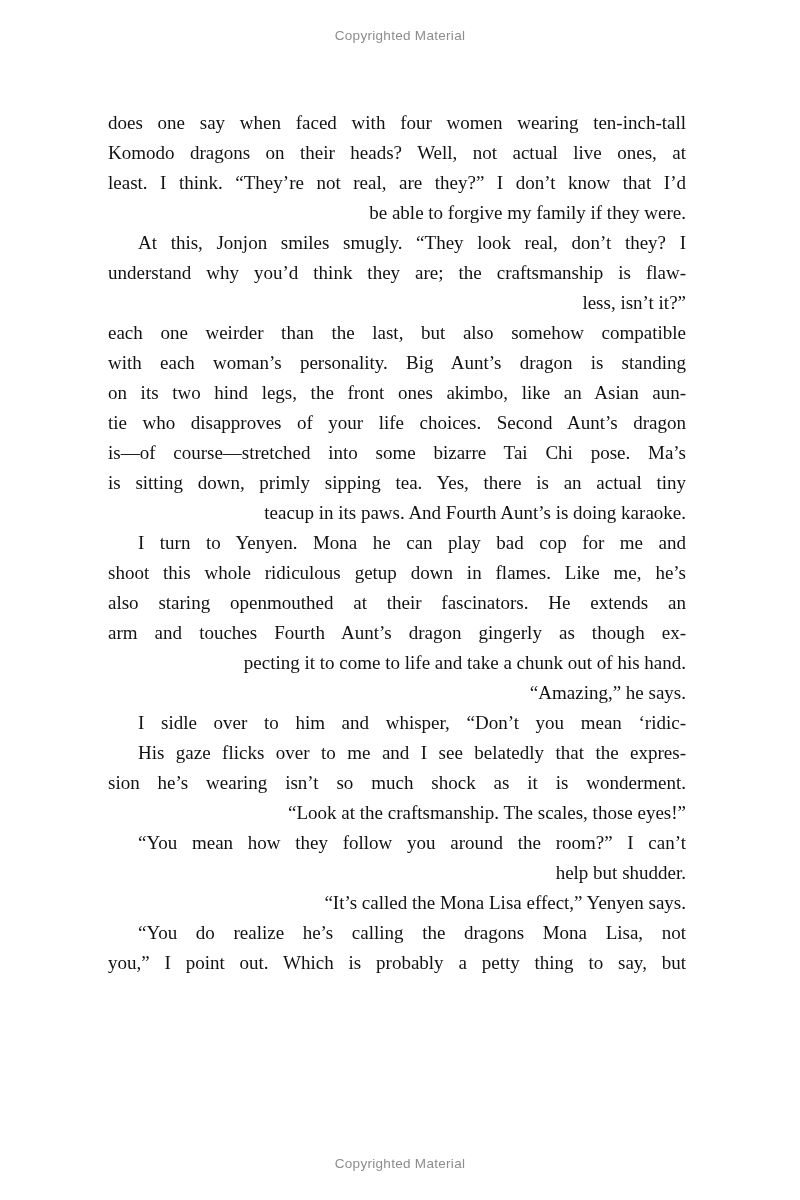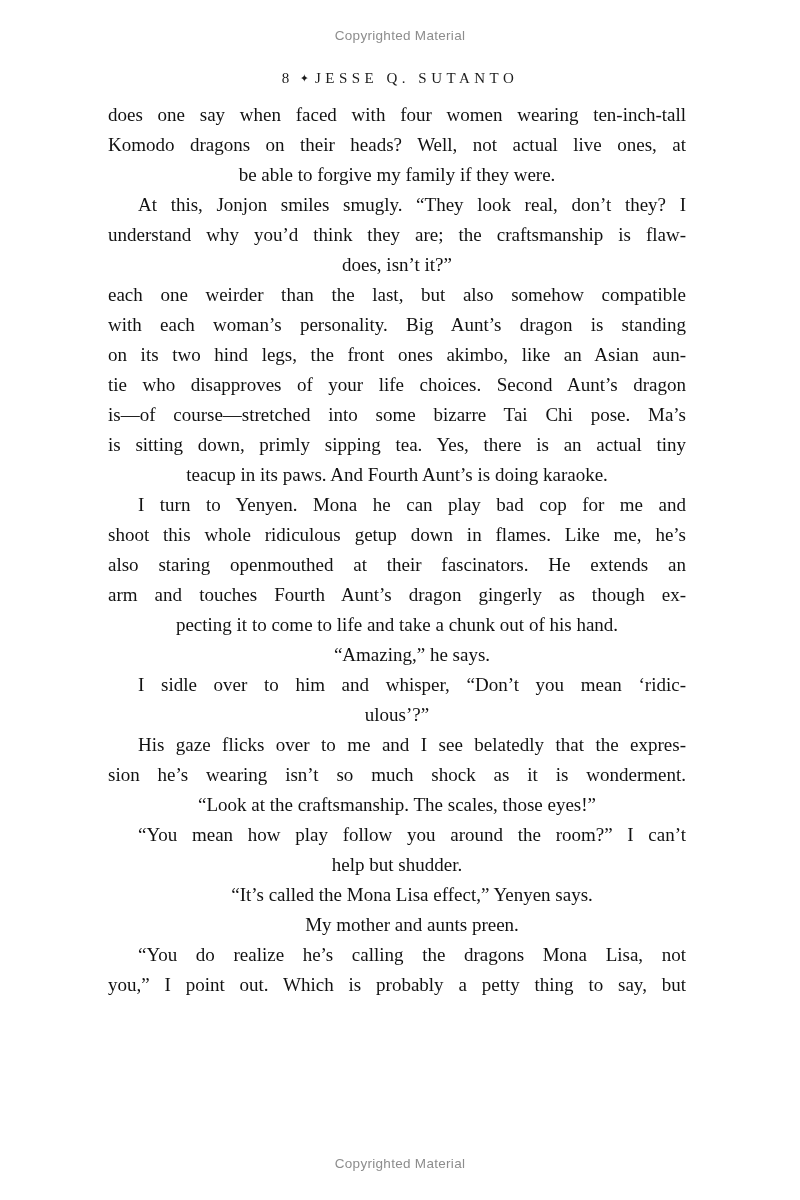--- a/index.html
+++ b/index.html
@@ -42,30 +42,30 @@
   }
   .running-head .sep {
     font-size: 11px;
     letter-spacing: 0;
     padding: 0 6px;
     vertical-align: 1px;
     color: #1c1c1c;
   }
   .body-text {
     position: absolute;
-    top: 100px;
+    top: 108px;
     left: 108px;
     width: 578px;
   }
   .line {
     font-size: 19px;
     line-height: 30px;
     height: 30px;
     white-space: nowrap;
-    text-align: center;
+    text-align: right;
     color: #121212;
   }
   .line.justify {
     white-space: normal;
     text-align: justify;
     text-align-last: justify;
     overflow: hidden;
   }
   .line.indent {
     padding-left: 30px;
@@ -75,52 +75,48 @@
     width: 548px;
   }
 </style>
 </head>
 <body>
 
 <div class="page">
 
   <div class="notice notice-top">Copyrighted Material</div>
 
-  <div class="running-head">
-    <span>8</span><span class="sep">✦</span><span>JESSE Q. SUTANTO</span>
-  </div>
 
   <div class="body-text">
       <div class="line justify">does one say when faced with four women wearing ten-inch-tall</div>
       <div class="line justify">Komodo dragons on their heads? Well, not actual live ones, at</div>
+      <div class="line justify">least. I think. “They’re not real, are they?” I don’t know that I’d</div>
       <div class="line">be able to forgive my family if they were.</div>
       <div class="line indent justify">At this, Jonjon smiles smugly. “They look real, don’t they? I</div>
       <div class="line justify">understand why you’d think they are; the craftsmanship is flaw-</div>
-      <div class="line">does, isn’t it?”</div>
+      <div class="line">less, isn’t it?”</div>
       <div class="line justify">each one weirder than the last, but also somehow compatible</div>
       <div class="line justify">with each woman’s personality. Big Aunt’s dragon is standing</div>
       <div class="line justify">on its two hind legs, the front ones akimbo, like an Asian aun-</div>
       <div class="line justify">tie who disapproves of your life choices. Second Aunt’s dragon</div>
       <div class="line justify">is—of course—stretched into some bizarre Tai Chi pose. Ma’s</div>
       <div class="line justify">is sitting down, primly sipping tea. Yes, there is an actual tiny</div>
       <div class="line">teacup in its paws. And Fourth Aunt’s is doing karaoke.</div>
       <div class="line indent justify">I turn to Yenyen. Mona he can play bad cop for me and</div>
       <div class="line justify">shoot this whole ridiculous getup down in flames. Like me, he’s</div>
       <div class="line justify">also staring openmouthed at their fascinators. He extends an</div>
       <div class="line justify">arm and touches Fourth Aunt’s dragon gingerly as though ex-</div>
       <div class="line">pecting it to come to life and take a chunk out of his hand.</div>
       <div class="line indent">“Amazing,” he says.</div>
       <div class="line indent justify">I sidle over to him and whisper, “Don’t you mean ‘ridic-</div>
-      <div class="line">ulous’?”</div>
       <div class="line indent justify">His gaze flicks over to me and I see belatedly that the expres-</div>
       <div class="line justify">sion he’s wearing isn’t so much shock as it is wonderment.</div>
       <div class="line">“Look at the craftsmanship. The scales, those eyes!”</div>
-      <div class="line indent justify">“You mean how play follow you around the room?” I can’t</div>
+      <div class="line indent justify">“You mean how they follow you around the room?” I can’t</div>
       <div class="line">help but shudder.</div>
       <div class="line indent">“It’s called the Mona Lisa effect,” Yenyen says.</div>
-      <div class="line indent">My mother and aunts preen.</div>
       <div class="line indent justify">“You do realize he’s calling the dragons Mona Lisa, not</div>
       <div class="line justify">you,” I point out. Which is probably a petty thing to say, but</div>
     </div>
 
   <div class="notice notice-bottom">Copyrighted Material</div>
 
 </div>
 
 </body></html>

